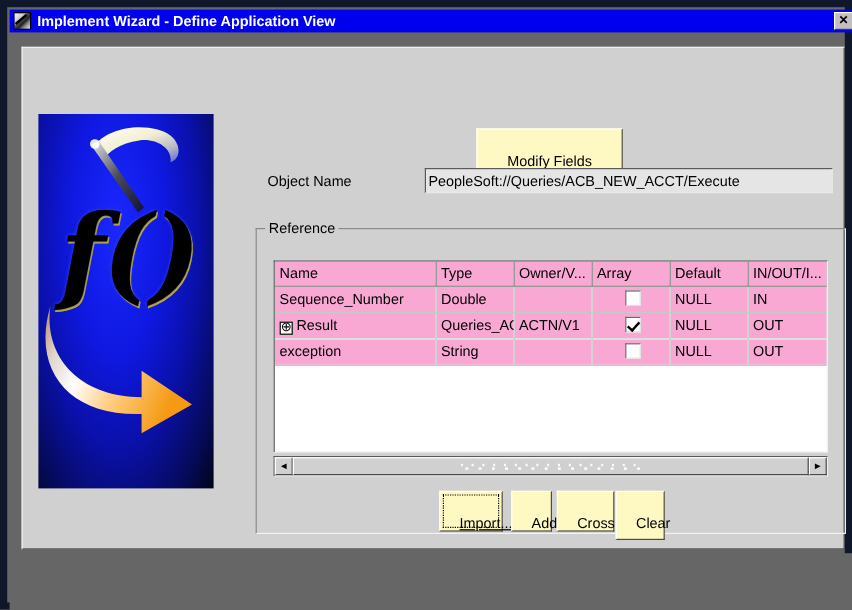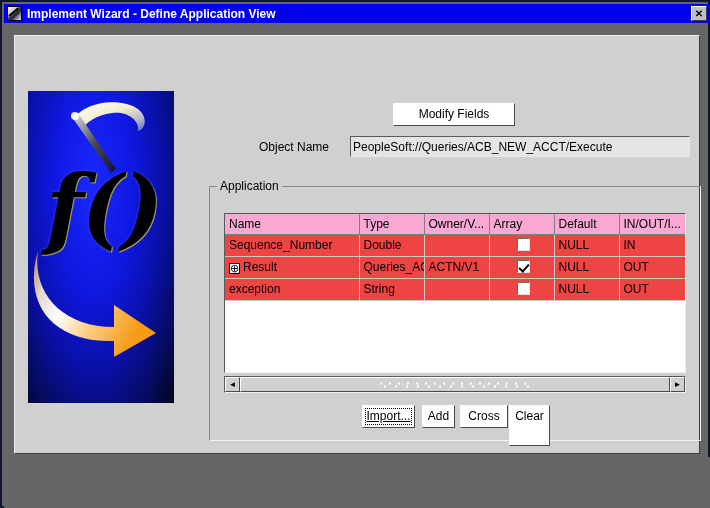--- a/index.html
+++ b/index.html
@@ -16,21 +16,21 @@
     color: #000;
   }
 
   
   #window {
     position: absolute;
     left: 0; top: 0;
     width: 710px; height: 508px;
     background: #666666;
     box-sizing: border-box;
-    border: 2px solid #0f172a;
+    border: 6px solid #0f172a;
   }
   #titlebar {
     position: absolute;
     left: 2px; top: 2px;
     width: 706px; height: 19px;
     background: #0000ee;
     display: flex;
     align-items: center;
   }
   #title-icon {
@@ -116,51 +116,50 @@
     letter-spacing: -2px;
   }
   #swoosh {
     position: absolute;
     left: 0px; top: 140px;
     width: 146px; height: 130px;
   }
 
   
   .btn {
-    background: #ffffff;
+    background: #fef9c3;
     border-top: 1px solid #ffffff;
     border-left: 1px solid #ffffff;
     border-right: 1px solid #4a4a4a;
     border-bottom: 1px solid #4a4a4a;
     box-sizing: border-box;
     font-family: "Liberation Sans", sans-serif;
     font-size: 12px;
     color: #000;
     text-align: center;
     cursor: default;
-    padding: 0;
+    padding: 16px;
     position: absolute;
     white-space: nowrap;
   }
   .btn.disabled { color: #8c8c8c; text-shadow: 1px 1px 0 #f0f0f0; }
   .btn.focus { }
   .btn.focus .inner {
     position: absolute;
     left: 2px; top: 2px; right: 2px; bottom: 2px;
     border: 1px dotted #000;
   }
 
   #modify-fields { left: 378px; top: 67px; width: 122px; height: 23px; line-height: 21px; }
 
   
   #object-name-label {
     position: absolute;
     left: 204px; top: 104px;
     font-size: 12px;
-    margin-left: 40px;
   }
   #object-name-input {
     position: absolute;
     left: 335px; top: 100px;
     width: 340px; height: 21px;
     background: #e5e5e5;
     border-top: 1px solid #5a5a5a;
     border-left: 1px solid #5a5a5a;
     border-right: 1px solid #e8e8e8;
     border-bottom: 1px solid #e8e8e8;
@@ -224,21 +223,21 @@
     white-space: nowrap;
   }
   table.grid td {
     height: 22px;
     padding: 0 0 0 4px;
     border-right: 1px solid #c8c8c8;
     border-bottom: 1px solid #c8c8c8;
     box-sizing: border-box;
     overflow: hidden;
     white-space: nowrap;
-    background: #ef4444;
+    background: #f9a8d4;
   }
   td.indent { padding-left: 20px; }
   td.center { text-align: center; padding-left: 0; }
   .expander {
     display: inline-block;
     width: 11px; height: 11px;
     line-height: 9px;
     text-align: center;
     font-size: 11px;
     border: 1px solid #000;
@@ -388,21 +387,21 @@
                  C26,112 -6,74 10,20 Z" fill="url(#og)"></path>
       </svg>
     </div>
 
     <div class="btn" id="modify-fields">Modify Fields</div>
 
     <div id="object-name-label">Object Name</div>
     <input id="object-name-input" type="text" value="PeopleSoft://Queries/ACB_NEW_ACCT/Execute" style="">
 
     <div id="attributes-group"></div>
-    <div id="attributes-legend">Application</div>
+    <div id="attributes-legend">Reference</div>
 
     <div id="table-wrap">
       <table class="grid">
         <colgroup>
           <col style="width:134px">
           <col style="width:65px">
           <col style="width:65px">
           <col style="width:65px">
           <col style="width:65px">
           <col style="width:66px">

